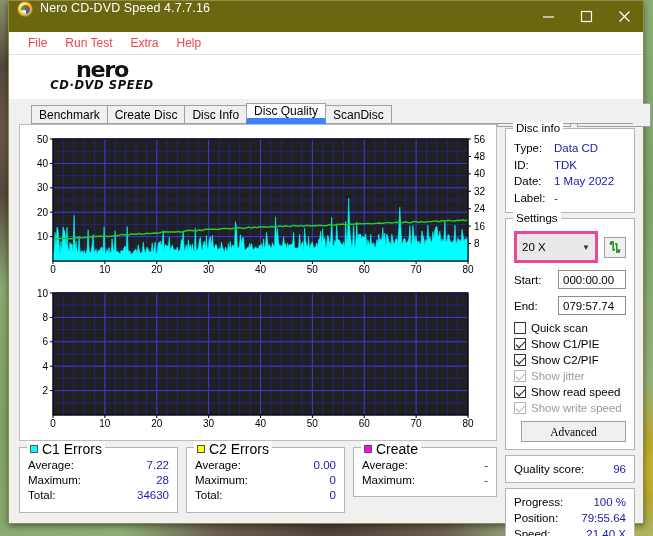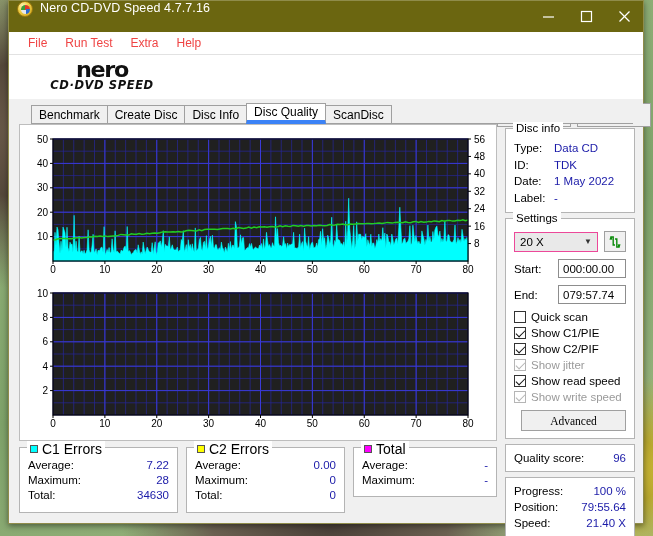--- a/index.html
+++ b/index.html
@@ -137,21 +137,21 @@
     font-size: 12px; color: #000;
     background: #f0f0f0;
     border: 1px solid #a0a0a0;
     border-bottom: 1px solid #a0a0a0;
     display:flex; align-items:center;
     margin-right: -1px;
     position: relative; z-index:1;
   }
   .tab.active {
     background: #ffffff; height: 21px;
-    border-bottom: 4px solid #3b82f6;
+    border-bottom: 6px solid #3b82f6;
     z-index: 3;
   }
 
   
   #content {
     flex: 1; display: flex; padding: 0 10px 10px 10px;
     background: #f0f0f0; gap: 8px;
     min-height: 0;
   }
   #left-col { width: 478px; display:flex; flex-direction:column; flex:none; }
@@ -203,21 +203,21 @@
     font-size:11.5px; color:#000;
   }
   #disc-info { padding: 11px 8px 6px 8px; }
   .di-row { display:flex; font-size: 11.5px; line-height: 16.5px; }
   .di-row .k { width: 40px; color:#000; }
   .di-row .v { color:#1a1aa8; }
 
   #settings-panel { padding: 12px 8px 7px 8px; }
   #speed-row { display:flex; align-items:center; gap: 6px; }
   #speed-select {
-    width: 84px; height: 20px; background:#e9e9e9; border:1px solid #ec4899;
+    width: 84px; height: 32px; background:#e9e9e9; border:3px solid #ec4899;
     display:flex; align-items:center; font-size:11.5px; padding-left:5px;
   }
   #speed-select .chev { margin-left:auto; margin-right:5px; font-size:8px; color:#333;}
   #refresh-btn {
     width: 22px; height: 21px; border:1px solid #a0a0a0; background:#f0f0f0;
     display:flex;align-items:center;justify-content:center;
   }
   .field-row { display:flex; align-items:center; margin-top: 7px; font-size: 11.5px; }
   .field-row .fl { width: 44px; }
   .field-row .fi {
@@ -577,21 +577,21 @@
           </div>
           <div class="stat-line">
             <span>Total:</span>
             <span class="sv">0</span>
           </div>
         </div>
 
         <div class="group-box" id="jitter-box">
           <div class="gb-title">
             <span class="legend-sq" style="background:#ff00ff"></span>
-            <span>Total</span>
+            <span>Create</span>
           </div>
           <div class="stat-line">
             <span>Average:</span>
             <span class="sv">-</span>
           </div>
           <div class="stat-line">
             <span>Maximum:</span>
             <span class="sv">-</span>
           </div>
         </div>

